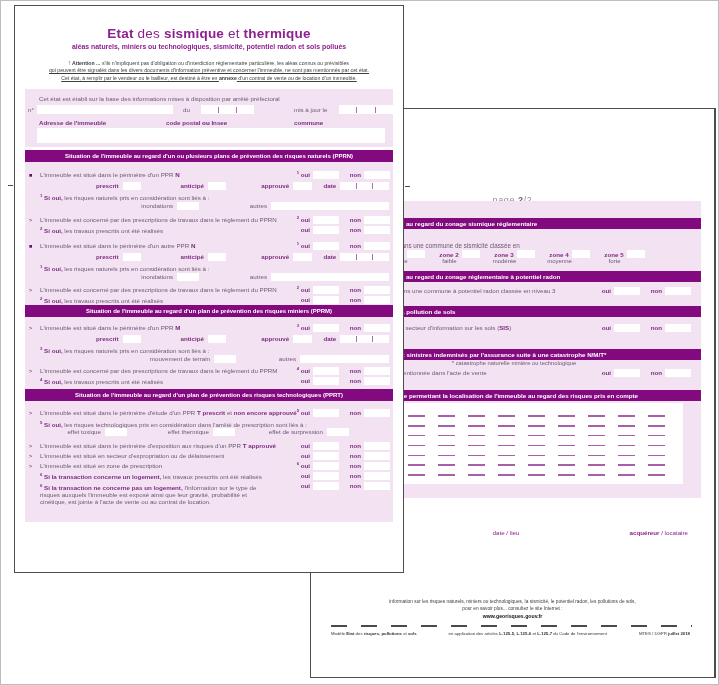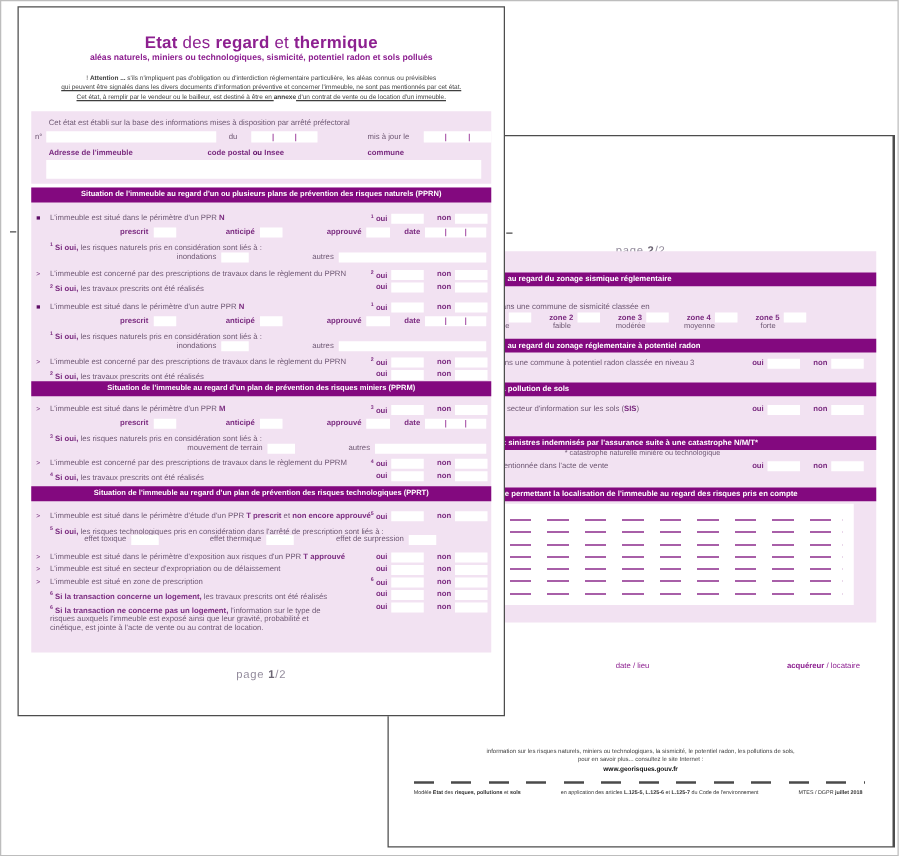--- a/index.html
+++ b/index.html
@@ -207,21 +207,21 @@
   <div class="p2url" style="top:504px">www.georisques.gouv.fr</div>
   <div class="dashline"></div>
   <div class="p2bottom">
     <span><span>Modèle </span><b>Etat</b><span> des </span><b>risques, pollutions</b><span> et </span><b>sols</b></span>
     <span><span>en application des articles </span><b>L.125-5, L.125-6</b><span> et </span><b>L.125-7</b><span> du Code de l'environnement</span></span>
     <span><span>MTES / DGPR </span><b>juillet 2018</b></span>
   </div>
 </div>
 
 <div class="page page1">
-  <div class="title"><b>Etat</b><span> des </span><b>regard</b><span> et </span><b>thermique</b></div>
+  <div class="title"><b>Etat</b><span> des </span><b>sismique</b><span> et </span><b>thermique</b></div>
   <div class="subtitle">aléas naturels, miniers ou technologiques, sismicité, potentiel radon et sols pollués</div>
   <div class="notice">
     <span>! </span><b>Attention ...</b><span> s'ils n'impliquent pas d'obligation ou d'interdiction réglementaire particulière, les aléas connus ou prévisibles</span><br>
     <span class="u">qui peuvent être signalés dans les divers documents d'information préventive et concerner l'immeuble, ne sont pas mentionnés par cet état.</span><br>
     <span class="u">Cet état, à remplir par le vendeur ou le bailleur, est destiné à être en </span><b>annexe</b><span class="u"> d'un contrat de vente ou de location d'un immeuble.</span>
   </div>
 
   <div class="prefbox">
     <div class="prefline">Cet état est établi sur la base des informations mises à disposition par arrêté préfectoral</div>
     <div class="pf" style="left:3px;top:17px">n°</div>
@@ -474,18 +474,17 @@
       <span class="qt" style="left:15px"><sup>6</sup> <b>Si la transaction ne concerne pas un logement,</b><span> l'information sur le type de risques auxquels l'immeuble est exposé ainsi que leur gravité, probabilité et cinétique, est jointe à l'acte de vente ou au contrat de location.</span></span>
       <span class="ans">
         <span class="al"><b>oui</b></span>
           <span class="cb"></span>
         <span class="al2"><b>non</b></span>
           <span class="cb"></span>
       </span>
     </div>
   </div>
 
-  <div class="pagenum" style="top:528px"><span>page </span><b>1</b><span>/2</span></div>
 </div>
 
 <div class="regmark" style="left:8px;top:185px"></div>
 <div class="regmark" style="left:405px;top:186px"></div>
 <div class="frame"></div>
 
 </body></html>

